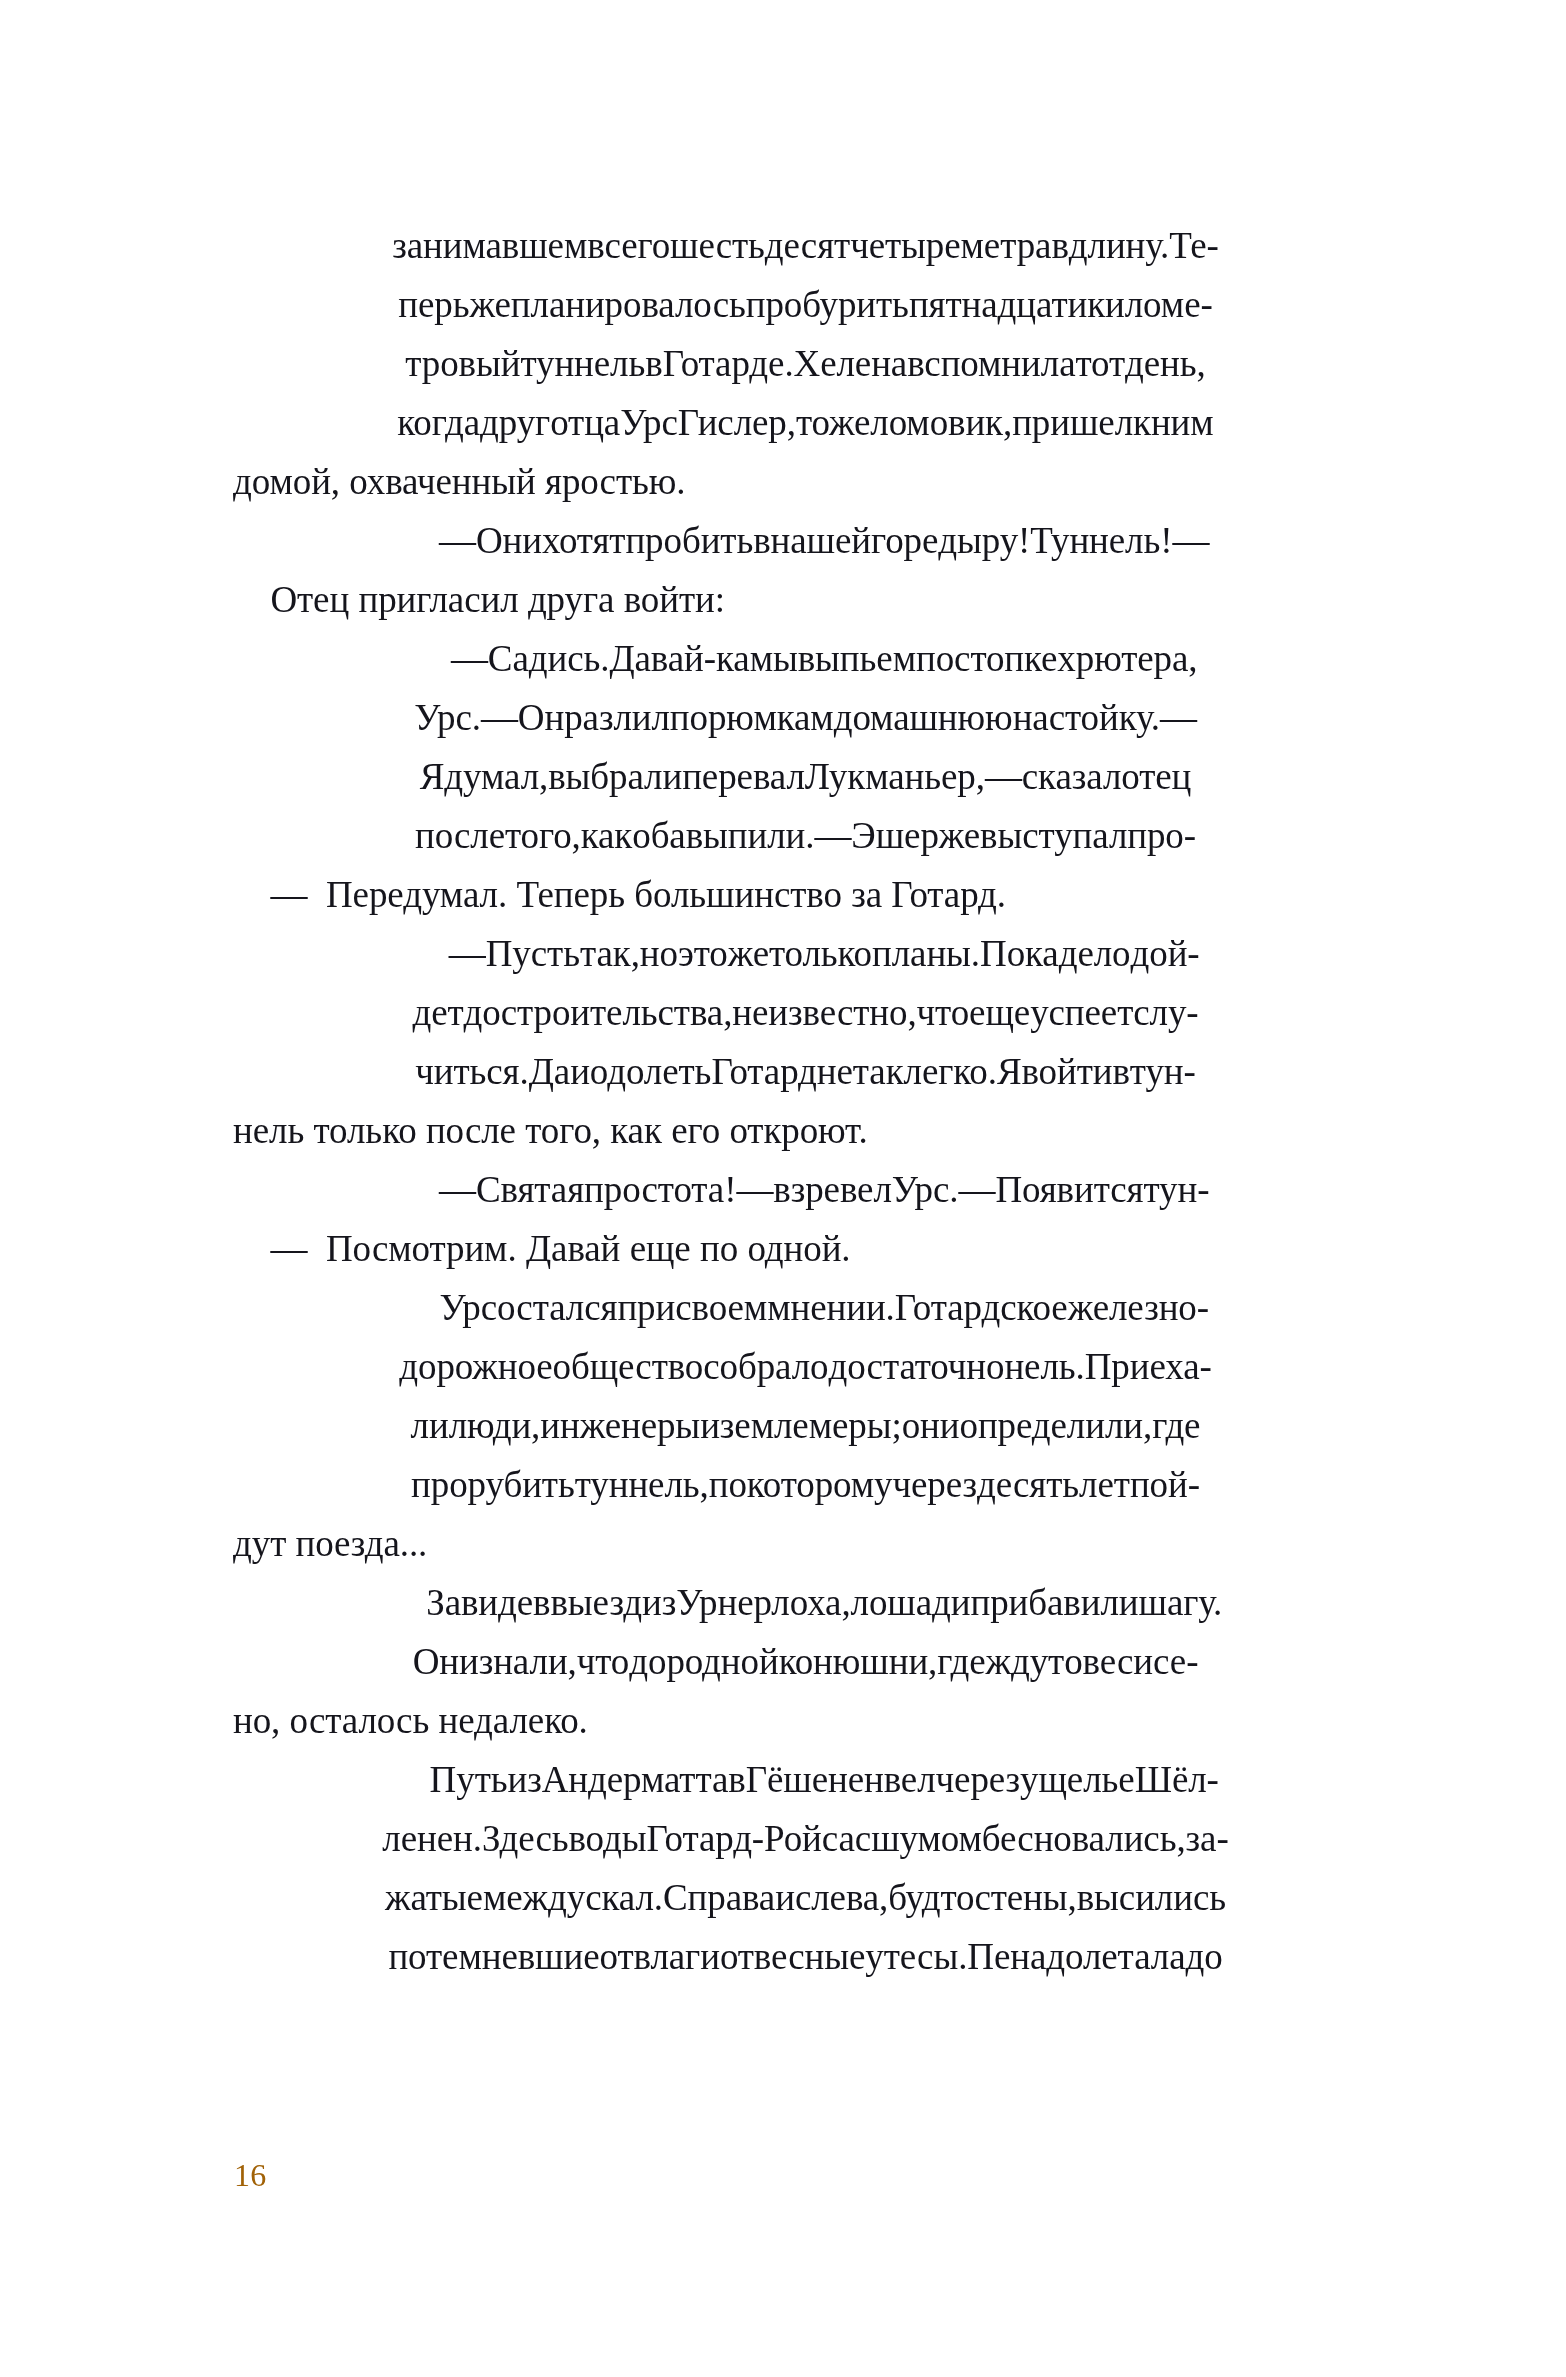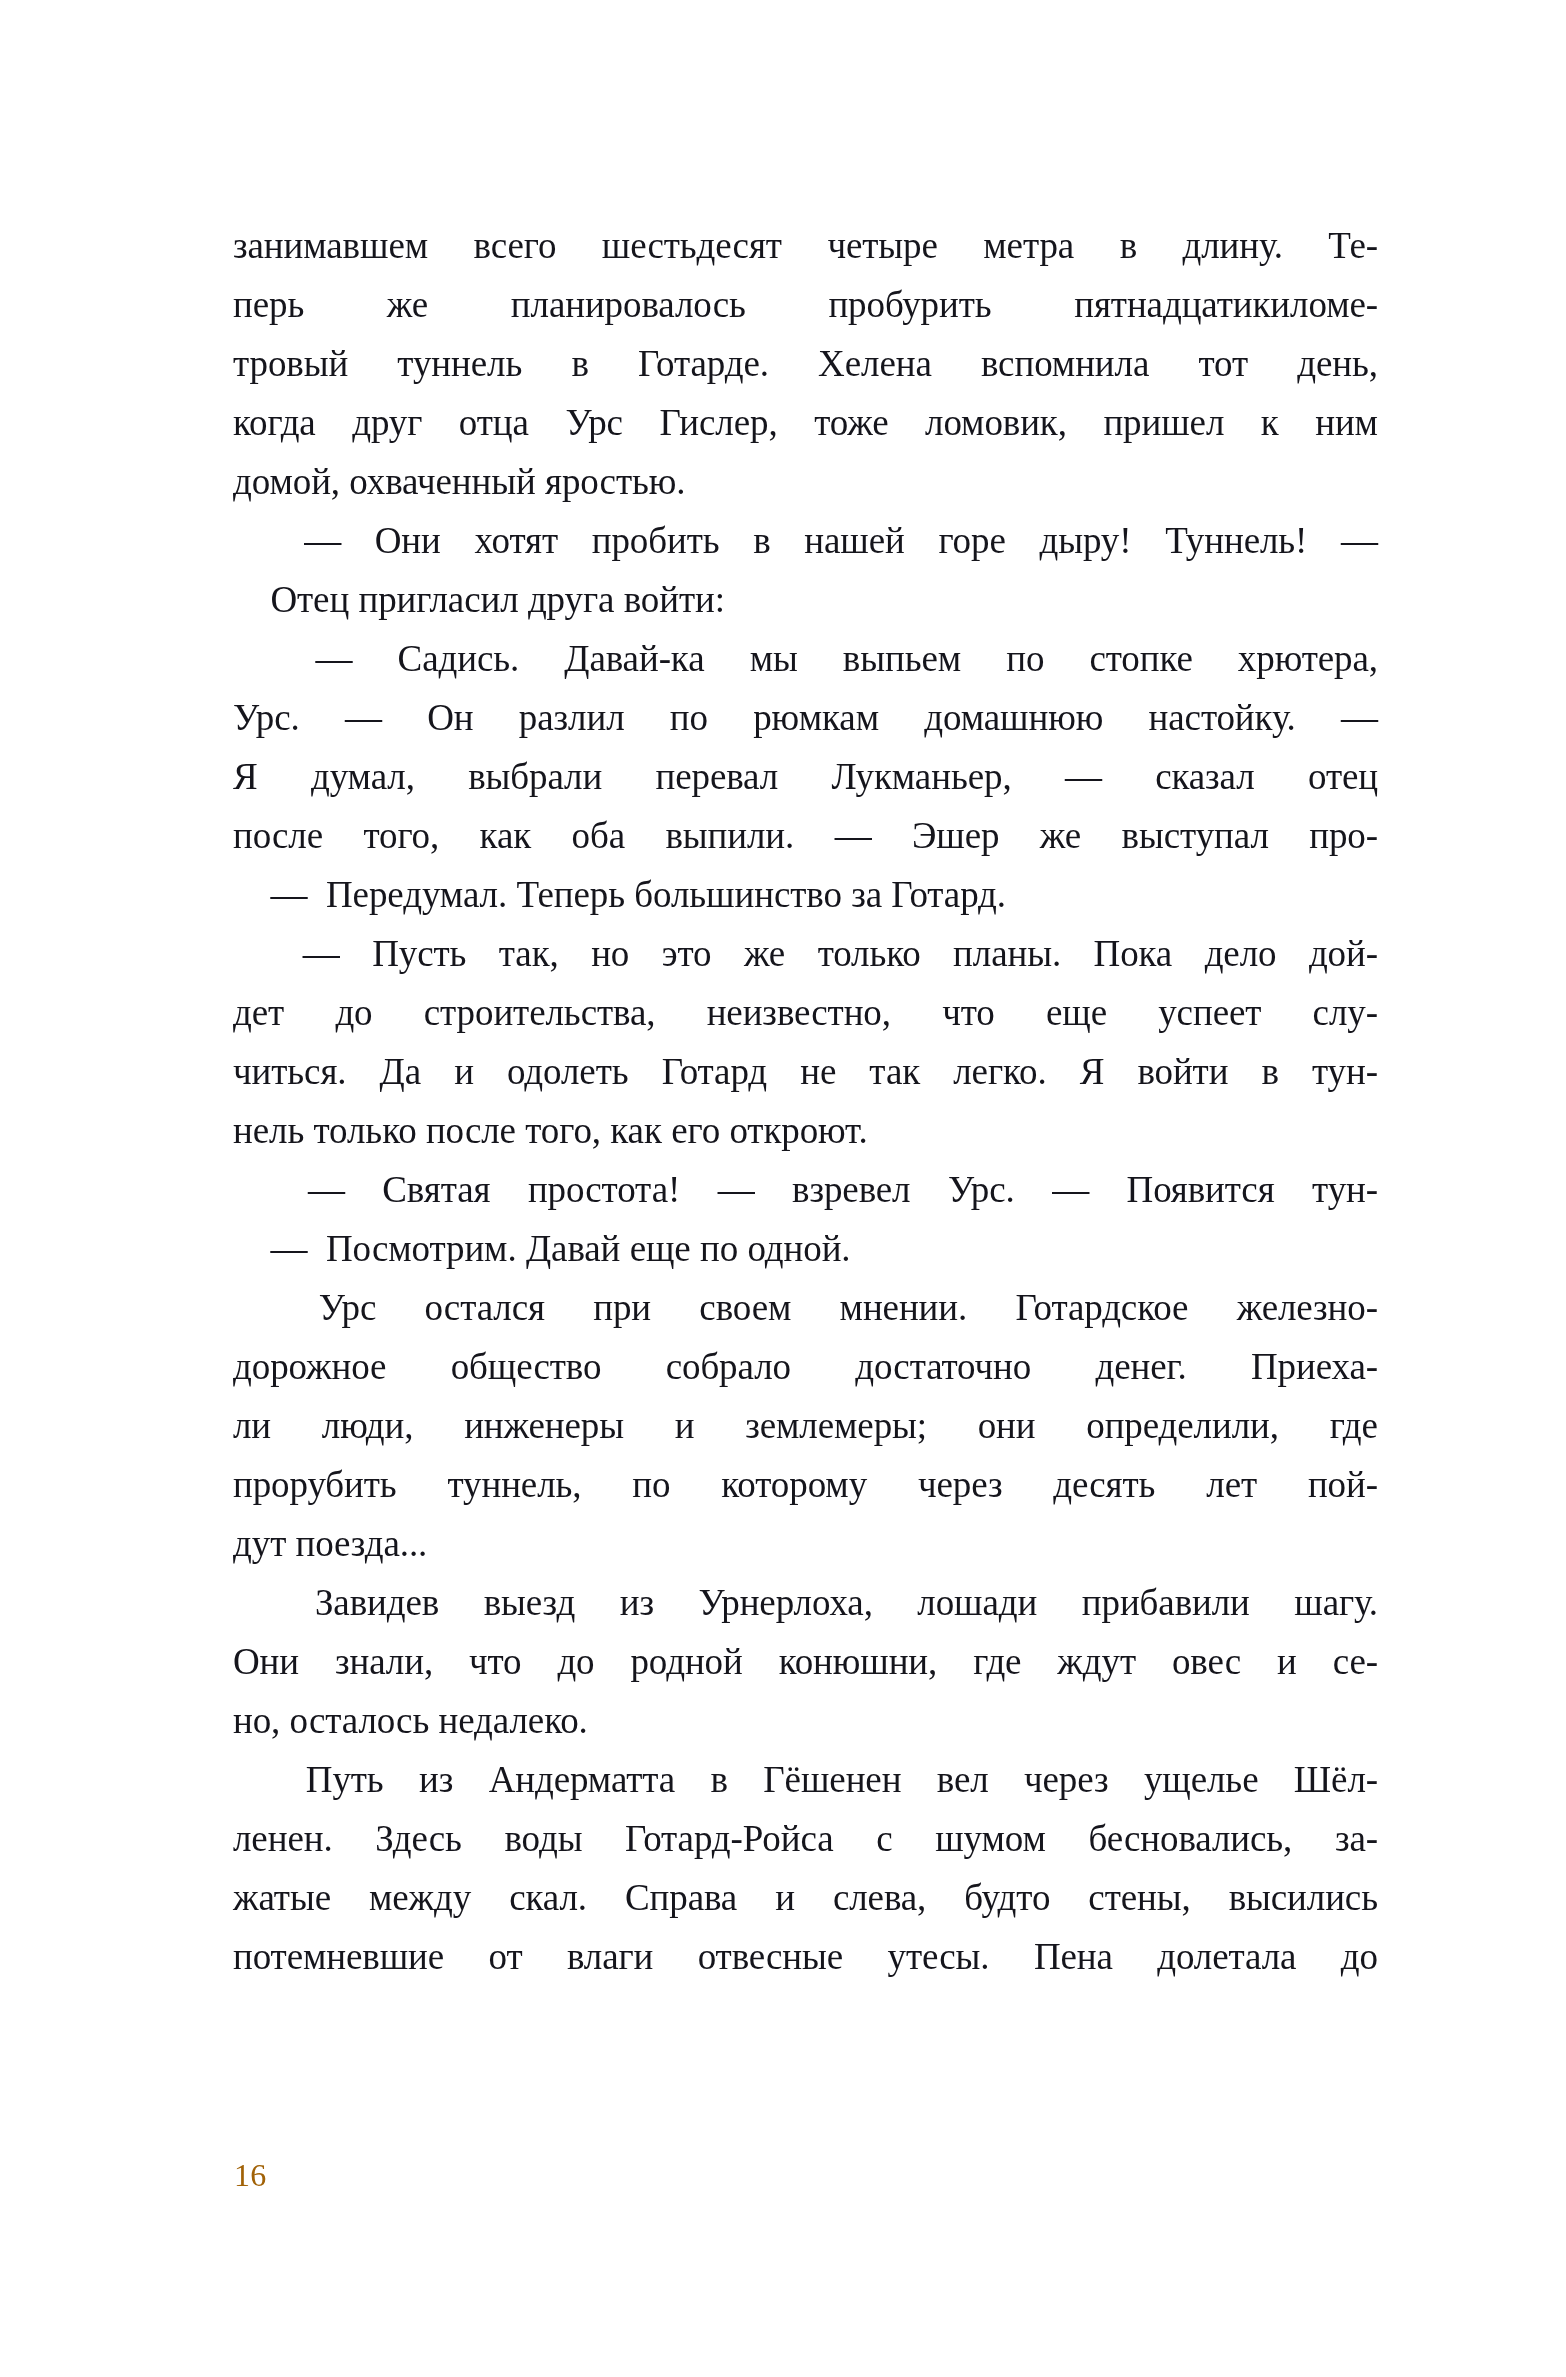--- a/index.html
+++ b/index.html
@@ -40,21 +40,21 @@
   .line {
     display: block;
     white-space: pre;
     height: 59px;
     overflow: visible;
   }
 
   
   .line.just {
     display: flex;
-    justify-content: space-between;
+    justify-content: center;
     white-space: pre;
   }
   .line.just > span {
     white-space: pre;
     display: inline-block;
   }
 
   
 
   .folio {
@@ -85,21 +85,21 @@
       <div id="l11" class="line just"><span>Я</span><span>думал,</span><span>выбрали</span><span>перевал</span><span>Лукманьер,</span><span>—</span><span>сказал</span><span>отец</span></div>
       <div id="l12" class="line just"><span>после</span><span>того,</span><span>как</span><span>оба</span><span>выпили.</span><span>—</span><span>Эшер</span><span>же</span><span>выступал</span><span>про-</span></div>
       <div id="l14" class="line">    —  Передумал. Теперь большинство за Готард.</div>
       <div id="l15" class="line just"><span style="flex: 0 0 auto;">&nbsp;&nbsp;&nbsp;&nbsp;</span><span>—</span><span>Пусть</span><span>так,</span><span>но</span><span>это</span><span>же</span><span>только</span><span>планы.</span><span>Пока</span><span>дело</span><span>дой-</span></div>
       <div id="l16" class="line just"><span>дет</span><span>до</span><span>строительства,</span><span>неизвестно,</span><span>что</span><span>еще</span><span>успеет</span><span>слу-</span></div>
       <div id="l17" class="line just"><span>читься.</span><span>Да</span><span>и</span><span>одолеть</span><span>Готард</span><span>не</span><span>так</span><span>легко.</span><span>Я</span><span>войти</span><span>в</span><span>тун-</span></div>
       <div id="l18" class="line">нель только после того, как его откроют.</div>
       <div id="l19" class="line just"><span style="flex: 0 0 auto;">&nbsp;&nbsp;&nbsp;&nbsp;</span><span>—</span><span>Святая</span><span>простота!</span><span>—</span><span>взревел</span><span>Урс.</span><span>—</span><span>Появится</span><span>тун-</span></div>
       <div id="l21" class="line">    —  Посмотрим. Давай еще по одной.</div>
       <div id="l22" class="line just"><span style="flex: 0 0 auto;">&nbsp;&nbsp;&nbsp;&nbsp;</span><span>Урс</span><span>остался</span><span>при</span><span>своем</span><span>мнении.</span><span>Готардское</span><span>железно-</span></div>
-      <div id="l23" class="line just"><span>дорожное</span><span>общество</span><span>собрало</span><span>достаточно</span><span>денег.</span><span>Приеха-</span></div>
+      <div id="l23" class="line just"><span>дорожное</span><span>общество</span><span>собрало</span><span>достаточно</span><span>нель.</span><span>Приеха-</span></div>
       <div id="l24" class="line just"><span>ли</span><span>люди,</span><span>инженеры</span><span>и</span><span>землемеры;</span><span>они</span><span>определили,</span><span>где</span></div>
       <div id="l25" class="line just"><span>прорубить</span><span>туннель,</span><span>по</span><span>которому</span><span>через</span><span>десять</span><span>лет</span><span>пой-</span></div>
       <div id="l26" class="line">дут поезда...</div>
       <div id="l27" class="line just"><span style="flex: 0 0 auto;">&nbsp;&nbsp;&nbsp;&nbsp;</span><span>Завидев</span><span>выезд</span><span>из</span><span>Урнерлоха,</span><span>лошади</span><span>прибавили</span><span>шагу.</span></div>
       <div id="l28" class="line just"><span>Они</span><span>знали,</span><span>что</span><span>до</span><span>родной</span><span>конюшни,</span><span>где</span><span>ждут</span><span>овес</span><span>и</span><span>се-</span></div>
       <div id="l29" class="line">но, осталось недалеко.</div>
       <div id="l30" class="line just"><span style="flex: 0 0 auto;">&nbsp;&nbsp;&nbsp;&nbsp;</span><span>Путь</span><span>из</span><span>Андерматта</span><span>в</span><span>Гёшенен</span><span>вел</span><span>через</span><span>ущелье</span><span>Шёл-</span></div>
       <div id="l31" class="line just"><span>ленен.</span><span>Здесь</span><span>воды</span><span>Готард-Ройса</span><span>с</span><span>шумом</span><span>бесновались,</span><span>за-</span></div>
       <div id="l32" class="line just"><span>жатые</span><span>между</span><span>скал.</span><span>Справа</span><span>и</span><span>слева,</span><span>будто</span><span>стены,</span><span>высились</span></div>
       <div id="l33" class="line just"><span>потемневшие</span><span>от</span><span>влаги</span><span>отвесные</span><span>утесы.</span><span>Пена</span><span>долетала</span><span>до</span></div>

